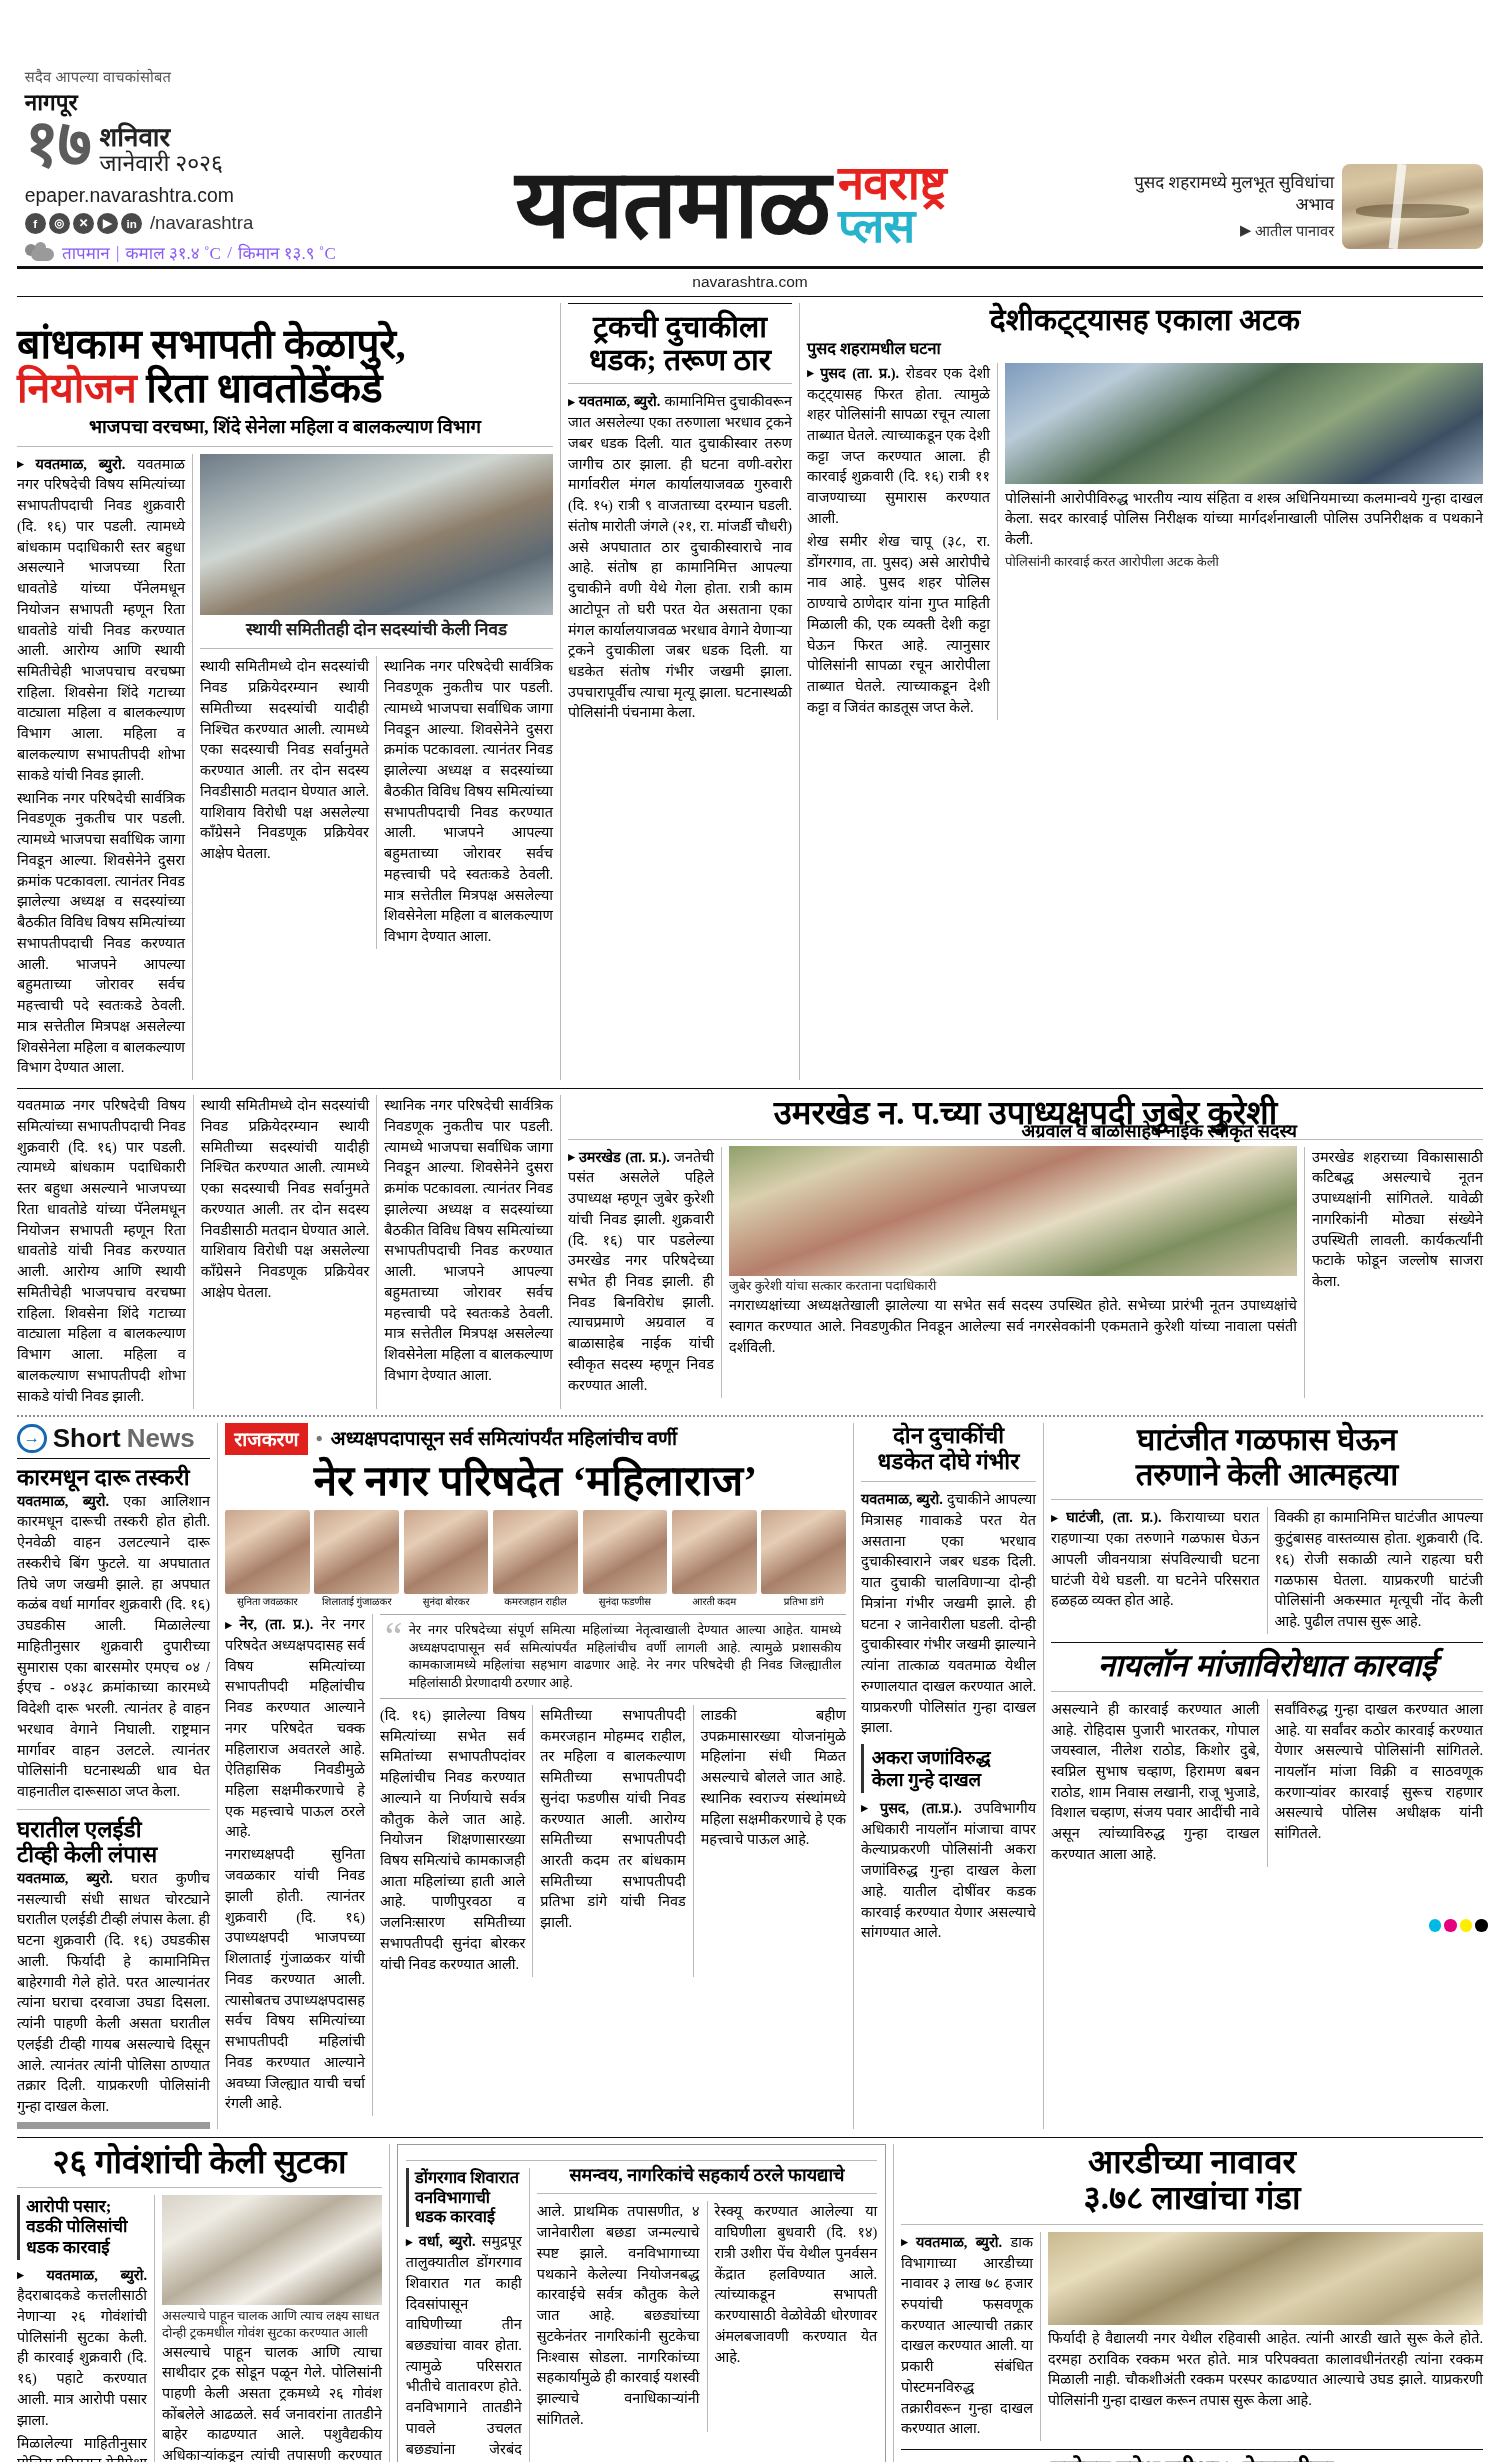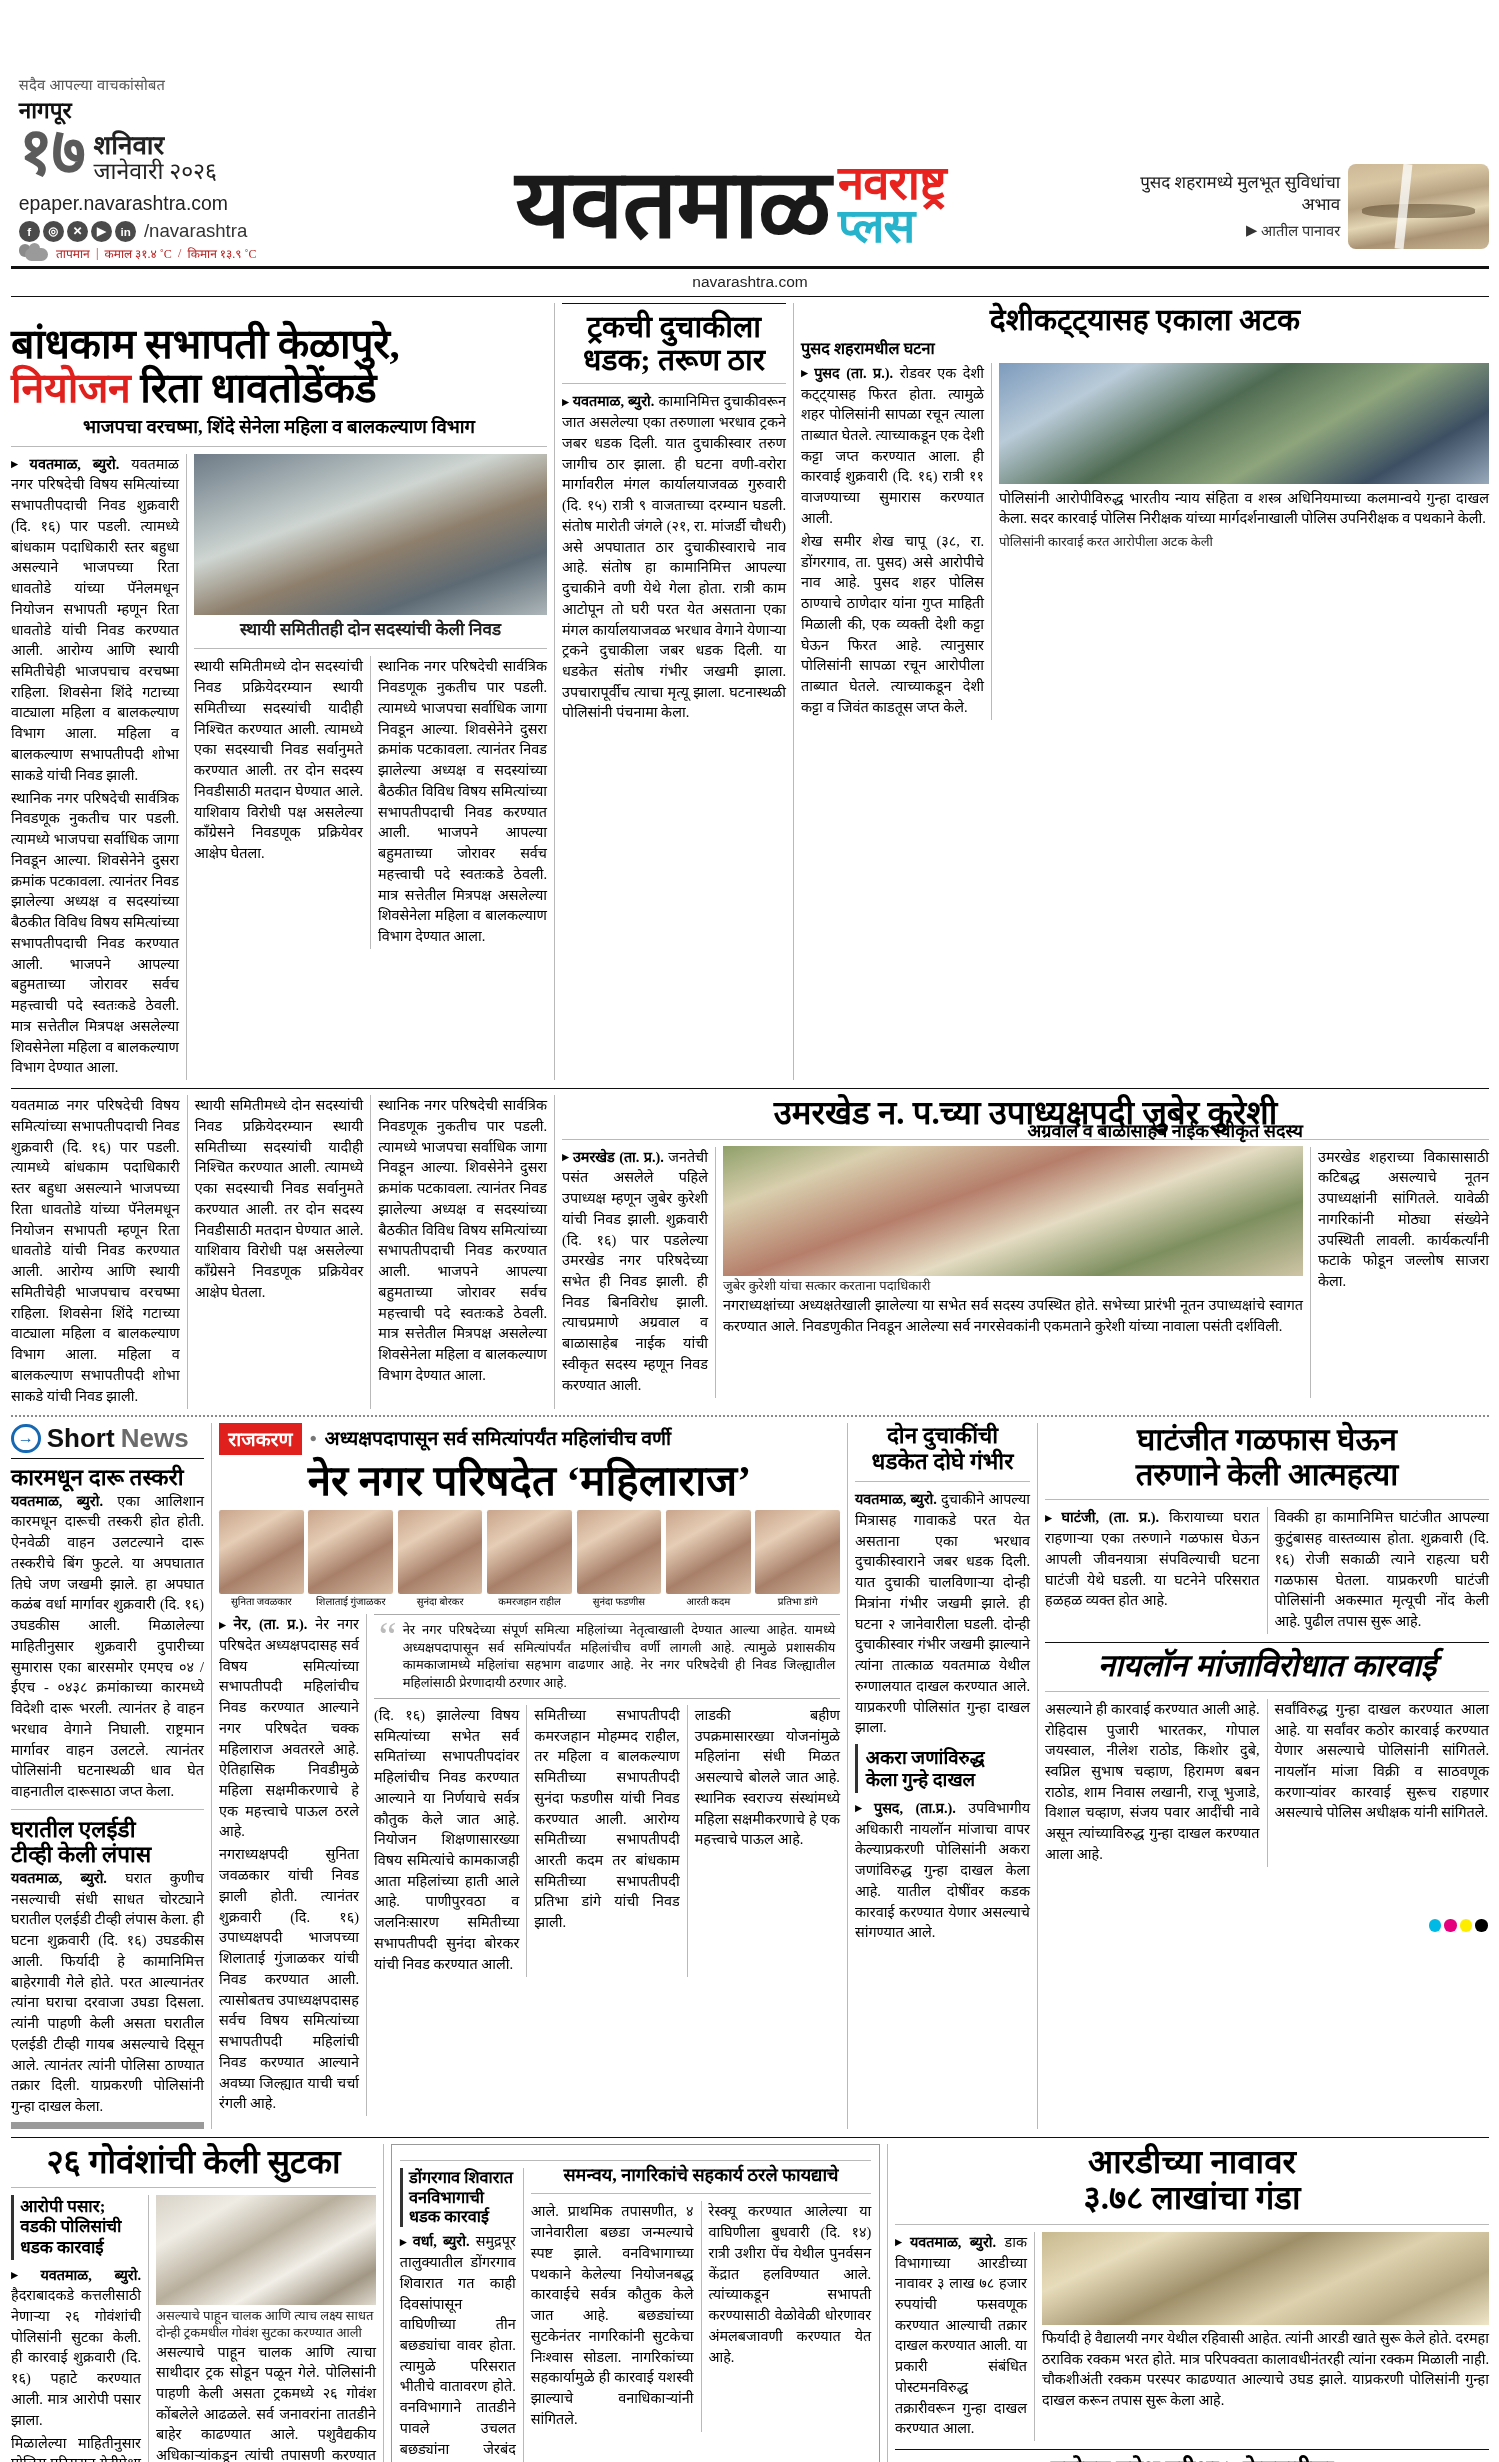--- a/index.html
+++ b/index.html
@@ -8,38 +8,38 @@
     background: #fff;
   }
   body {
     font-family: "Liberation Serif", "DejaVu Serif", serif;
     color: #000;
     width: 1500px;
     height: 2462px;
     position: relative;
     overflow: hidden;
   }
-  .page { width: 1500px; height: 1938px; position: relative; padding: 0 11px; }
+  .page { width: 1500px; height: 1938px; position: relative; padding: 0 17px; }
 
   
   .masthead { display: flex; align-items: flex-end; height: 264px; padding-top: 36px; position: relative; }
   .mh-left { width: 334px; padding-left: 7.8px; }
   .tagline { font-size: 14.7px; color: #555; letter-spacing: 0.2px; margin-bottom: 6.2px; font-family: "Liberation Sans", sans-serif;}
   .city { font-size: 22.5px; font-weight: bold; color: #111; line-height: 1; margin-bottom: 1.6px; }
   .daterow { display: flex; align-items: flex-start; gap: 9.3px; margin-top: 1.6px;}
   .bigdate { font-size: 66px; font-weight: bold; color: #5b5b5b; line-height: .86; letter-spacing: -1.6px; }
   .dcol { padding-top: 7.8px; }
   .dayname { font-size: 26px; font-weight: bold; color: #222; line-height: 1.05; }
   .monthyr { font-size: 23px; color: #222; line-height: 1.1; }
   .epaper { font-size: 19.4px; color: #222; margin-top: 7.8px; font-family: "Liberation Sans", sans-serif; }
   .socialrow { display: flex; align-items: center; gap: 3.1px; margin-top: 4.7px; }
   .sico { width: 21px; height: 21px; border-radius: 50%; background: #4a4a4a; color: #fff; font-size: 11.6px;
           display: flex; align-items: center; justify-content: center; font-family: "Liberation Sans", sans-serif; font-weight: bold;}
   .shandle { font-size: 18.6px; color: #333; margin-left: 4.7px; font-family: "Liberation Sans", sans-serif;}
-  .weather { display: flex; align-items: center; gap: 6.2px; font-size: 12px; color: #b91c1c; }
+  .weather { display: flex; align-items: center; gap: 6.2px; margin-top: 7px; font-size: 17px; color: #8b5cf6; }
   .wicon { width: 31px; height: 22px; position: relative; }
   .wicon .sun { position: absolute; left: 0; top: 2.3px; width: 12.4px; height: 12.4px; border-radius: 50%; background: #8a8a8a; }
   .wicon .cloud { position: absolute; left: 6.2px; top: 6.2px; width: 23px; height: 13px; background: #9a9a9a; border-radius: 9.3px; }
   .wicon .cloud:before { content:""; position:absolute; left:3.9px; top:-5.4px; width:11.6px;height:11.6px;border-radius:50%;background:#9a9a9a;}
 
   .mh-logo { flex: 1; display: flex; align-items: center; justify-content: center; position: relative; top: -17px; }
   .logo-main { font-size: 96px; font-weight: bold; line-height: .86; letter-spacing: -0.8px; color: #1a1a1a;
                font-family: "Liberation Sans", sans-serif; }
   .logo-side { margin-left: 7.8px; line-height: .9; }
   .logo-nav { font-size: 47px; font-weight: bold; color: #e8221f; font-family: "Liberation Sans", sans-serif; letter-spacing: -0.8px;}

